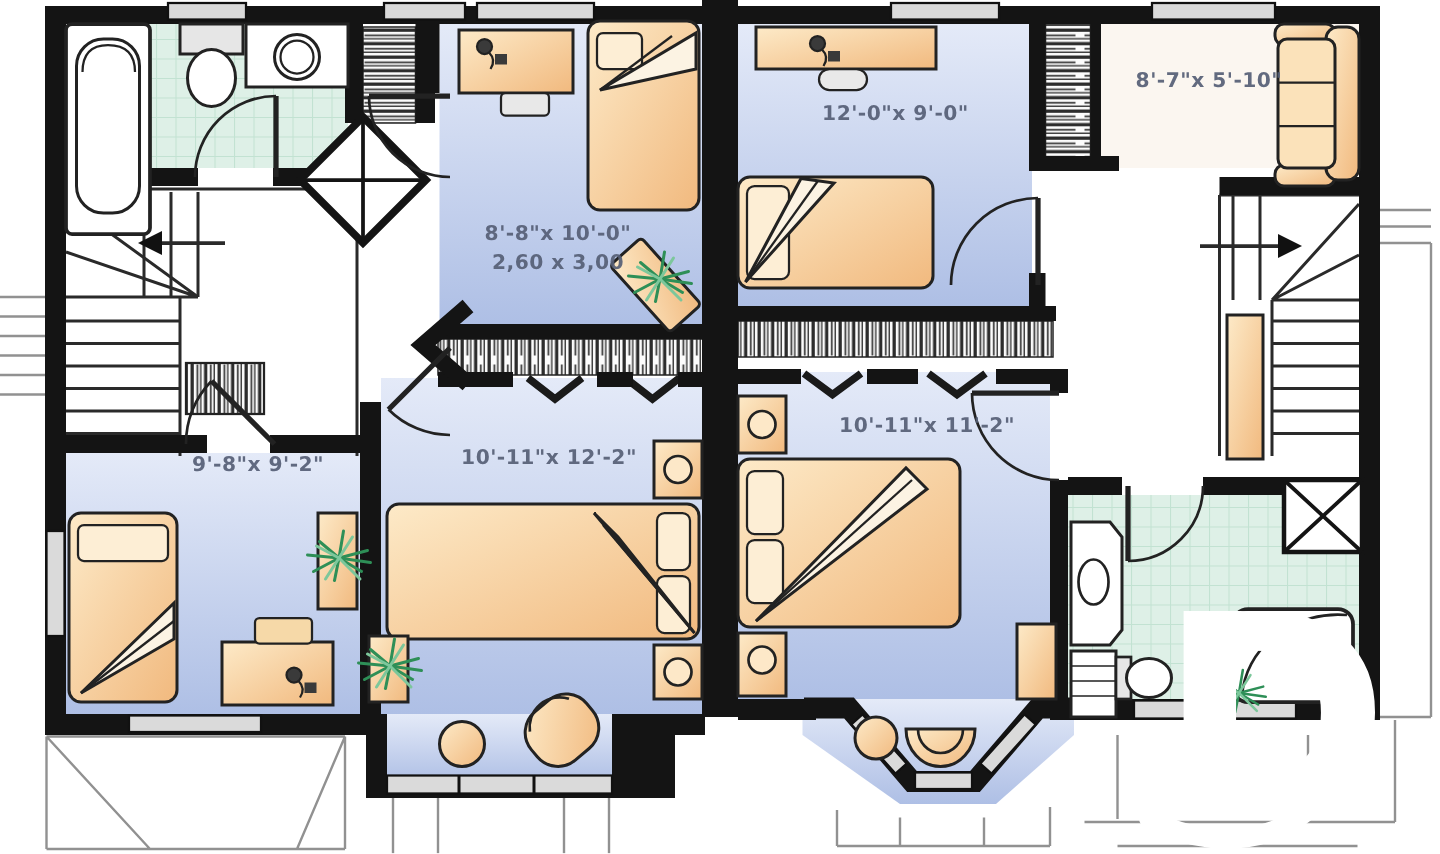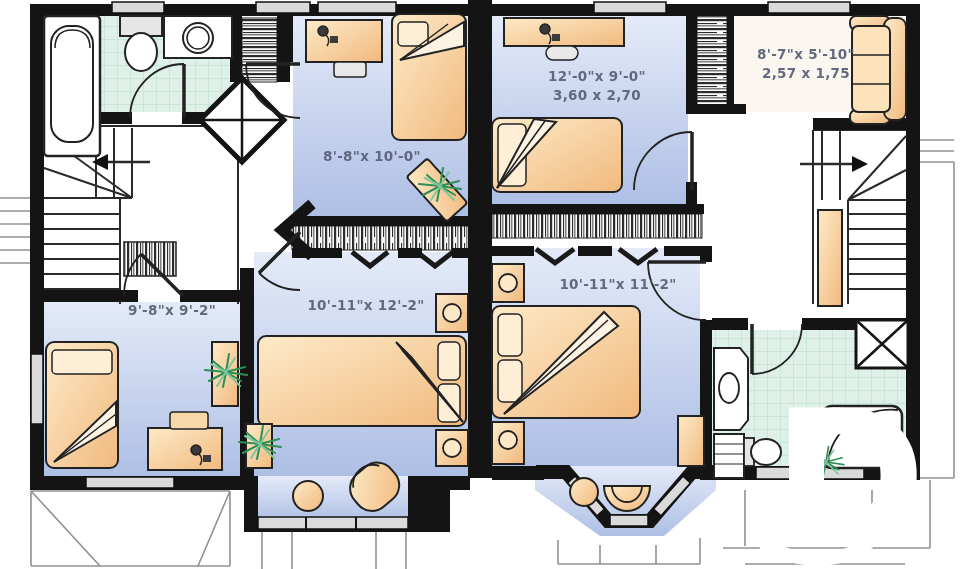--- a/index.html
+++ b/index.html
@@ -354,28 +354,27 @@
 
   <g>
     <path d="M766,546 C820,574 886,560 903,484" stroke="#ffffff" stroke-width="13" fill="none" stroke-linecap="round"></path>
     <text x="772" y="543" font-family="DejaVu Sans, sans-serif" font-size="186" font-weight="bold" fill="#ffffff">D</text>
   </g>
 </svg>
 
 <div class="labels">
   <div class="room-label" style="left:372px;top:147px">
     <span>8'-8"x 10'-0"</span>
+    <span>2,60 x 3,00</span>
   </div>
   <div class="room-label" style="left:597px;top:67px">
     <span>12'-0"x 9'-0"</span>
-    <span>3,60 x 2,70</span>
   </div>
   <div class="room-label" style="left:806px;top:45px">
     <span>8'-7"x 5'-10"</span>
-    <span>2,57 x 1,75</span>
   </div>
   <div class="room-label" style="left:172px;top:301px">
     <span>9'-8"x 9'-2"</span>
   </div>
   <div class="room-label" style="left:366px;top:296px">
     <span>10'-11"x 12'-2"</span>
   </div>
   <div class="room-label" style="left:618px;top:275px">
     <span>10'-11"x 11'-2"</span>
   </div>

